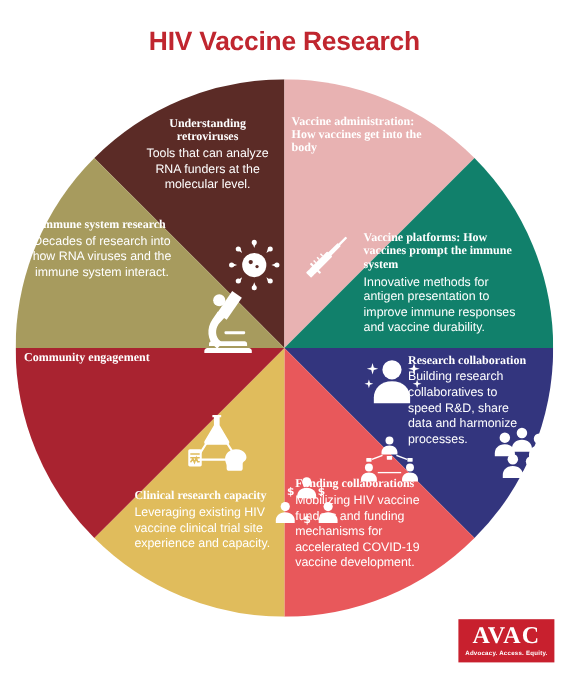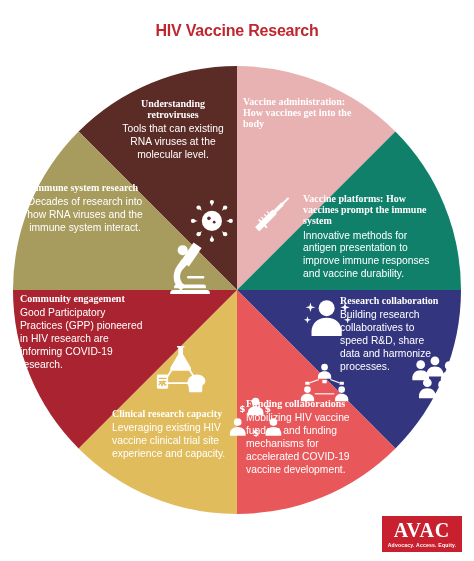--- a/index.html
+++ b/index.html
@@ -3,21 +3,21 @@
 <meta charset="utf-8">
 <style>
   html,body{margin:0;padding:0;}
   body{
     width:474px;height:561px;background:#ffffff;overflow:hidden;
     font-family:"Liberation Sans",sans-serif;position:relative;
   }
   #page-title{
     position:absolute;left:0;top:22px;width:474px;text-align:center;
     font-family:"Liberation Sans",sans-serif;
-    font-size:16px;font-weight:bold;color:#c0262f;letter-spacing:-0.2px;
+    font-size:22px;font-weight:bold;color:#c0262f;letter-spacing:-0.2px;
   }
   #wheel{position:absolute;left:13px;top:66px;width:448px;height:448px;}
   #wheel svg{display:block;}
 
   .seg-text{position:absolute;color:#ffffff;}
   .seg-title{
     font-family:"Liberation Serif",serif;
     font-weight:bold;line-height:1.12;font-size:10px;margin-bottom:3px;
   }
   .seg-body{
@@ -196,40 +196,39 @@
       <path d="M250 226 l-54 -38 -40 58 c-44 64 -36 150 18 196 l18 16 36 -44 -16 -14 c-34 -30 -38 -82 -10 -122 z"></path>
       <path d="M150 404 h240 c10 0 18 8 18 18 v16 h-276 v-16 c0 -10 8 -18 18 -18 z"></path>
       <path d="M120 452 h300 c12 0 22 10 22 22 v14 h-344 v-14 c0 -12 10 -22 22 -22 z"></path>
       <rect x="244" y="330" width="150" height="22" rx="8"></rect>
     </g>
   </svg>
 </div>
 
 <div class="seg-text" id="t-understanding">
   <div class="seg-title">Understanding retroviruses</div>
-  <div class="seg-body">Tools that can existing RNA viruses at the molecular level.</div>
+  <div class="seg-body">Tools that can analyze RNA funders at the molecular level.</div>
 </div>
 
 <div class="seg-text" id="t-vaccine-admin">
   <div class="seg-title">Vaccine administration: How vaccines get into the body</div>
 </div>
 
 <div class="seg-text" id="t-immune">
   <div class="seg-title">Immune system research</div>
   <div class="seg-body">Decades of research into how RNA viruses and the immune system interact.</div>
 </div>
 
 <div class="seg-text" id="t-platforms">
   <div class="seg-title">Vaccine platforms: How vaccines prompt the immune system</div>
   <div class="seg-body">Innovative methods for antigen presentation to improve immune responses and vaccine durability.</div>
 </div>
 
 <div class="seg-text" id="t-community">
   <div class="seg-title">Community engagement</div>
-  <div class="seg-body">Good Participatory Practices (GPP) pioneered in HIV research are informing COVID-19 research.</div>
 </div>
 
 <div class="seg-text" id="t-research-collab">
   <div class="seg-title">Research collaboration</div>
   <div class="seg-body">Building research collaboratives to speed R&amp;D, share data and harmonize processes.</div>
 </div>
 
 <div class="seg-text" id="t-clinical">
   <div class="seg-title">Clinical research capacity</div>
   <div class="seg-body">Leveraging existing HIV vaccine clinical trial site experience and capacity.</div>

